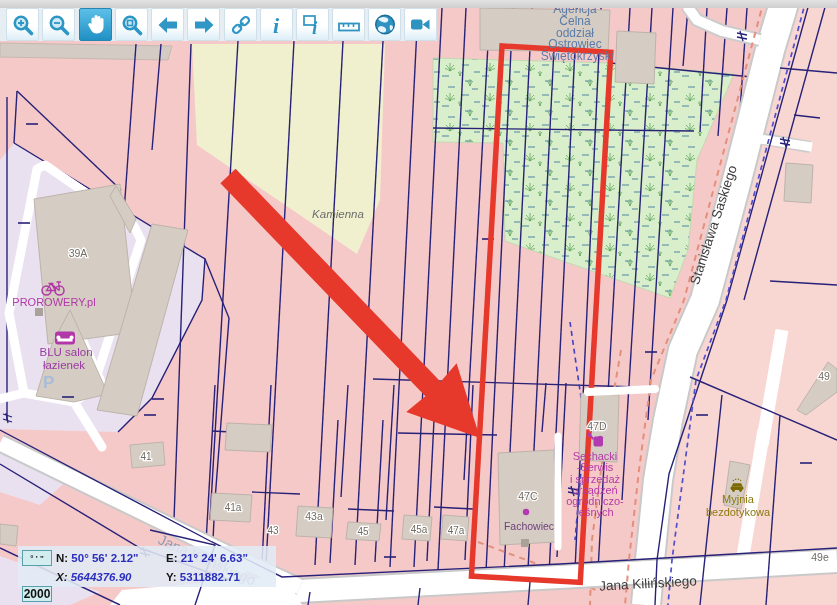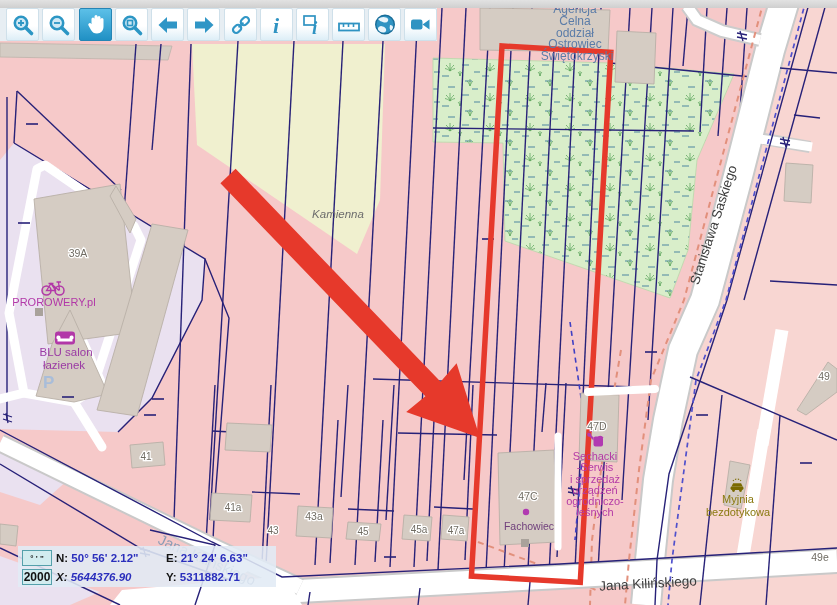--- a/index.html
+++ b/index.html
@@ -408,21 +408,21 @@
 <svg width="26" height="26">
         <rect x="3" y="7.5" width="11.5" height="10" rx="2.2" fill="#2f93c2"></rect>
         <polygon points="14.5,12.5 21.5,7.5 21.5,17.5" fill="#2f93c2"></polygon>
       </svg>
 </div>
 
 <div id="coordbox">
 
 <div class="cyanbox" style="top:4px;height:16px;font-size:8px;line-height:15px;">° ' "</div>
 
-<div class="cyanbox" style="top:23px;height:16px;font-size:12px;line-height:15px;">2000</div>
+<div class="cyanbox" style="top:40px;height:16px;font-size:12px;line-height:15px;">2000</div>
 
 <div class="crow" style="top:6px;">N: <span class="cval">50° 56' 2.12"</span></div>
 <div class="crow" style="top:6px;left:148px;">E: <span class="cval">21° 24' 6.63"</span></div>
 
 <div class="crow" style="top:25px;font-style:italic;">X: <span class="cval">5644376.90</span></div>
 <div class="crow" style="top:25px;left:148px;">Y: <span class="cval">5311882.71</span></div>
 </div>
 </div>
 
 </body></html>

